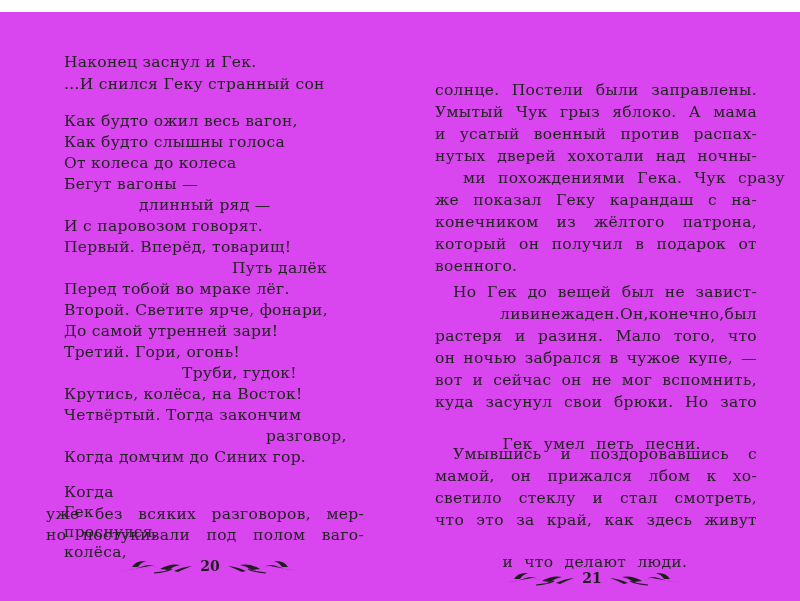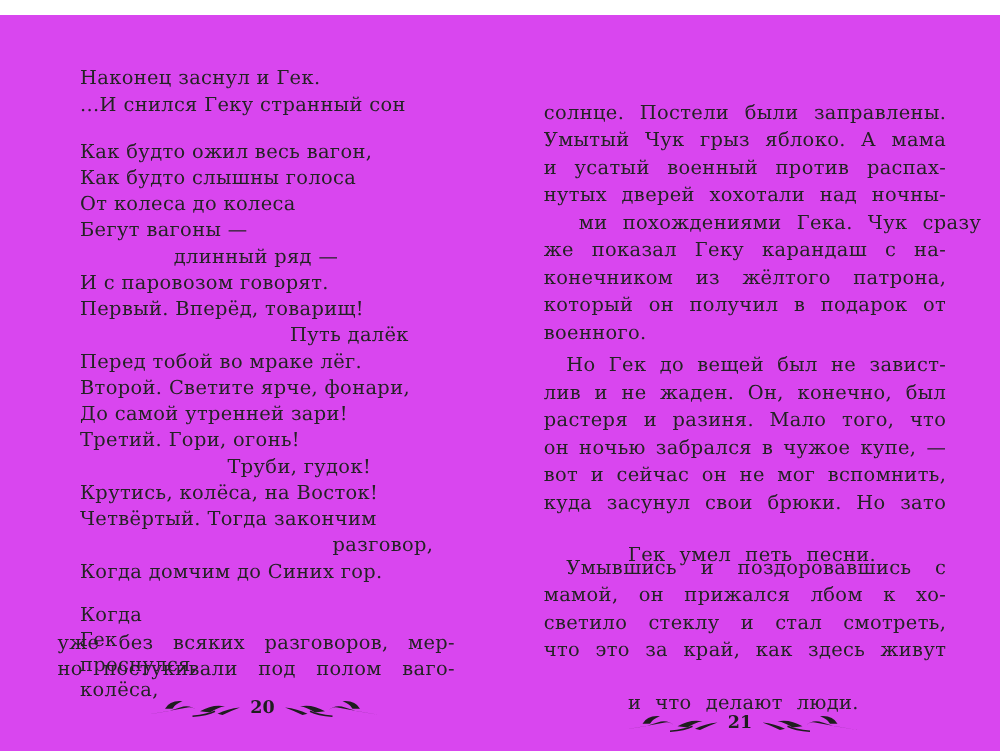--- a/index.html
+++ b/index.html
@@ -193,21 +193,21 @@
 
     <div class="line just" style="left:53px;top:270px;width:304px;">
       <span>Но</span>
       <span>Гек</span>
       <span>до</span>
       <span>вещей</span>
       <span>был</span>
       <span>не</span>
       <span>завист-</span>
     </div>
-    <div class="line just" style="left:35px;top:292px;width:322px;">
+    <div class="line just" style="left:35px;top:292px;width:322px;justify-content:flex-end;">
       <span>лив</span>
       <span>и</span>
       <span>не</span>
       <span>жаден.</span>
       <span>Он,</span>
       <span>конечно,</span>
       <span>был</span>
     </div>
     <div class="line just" style="left:35px;top:314px;width:322px;">
       <span>растеря</span>

